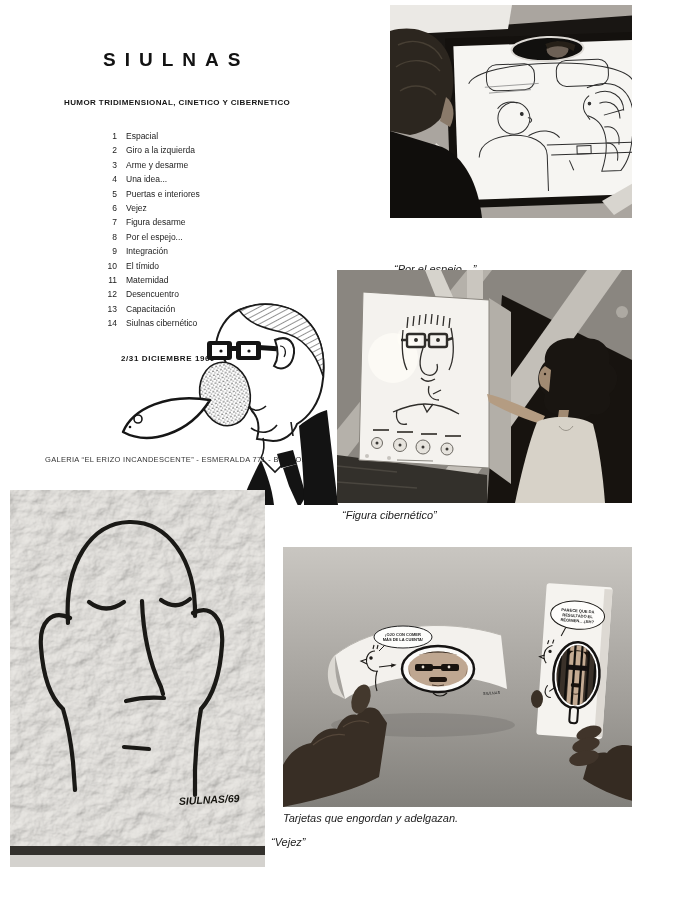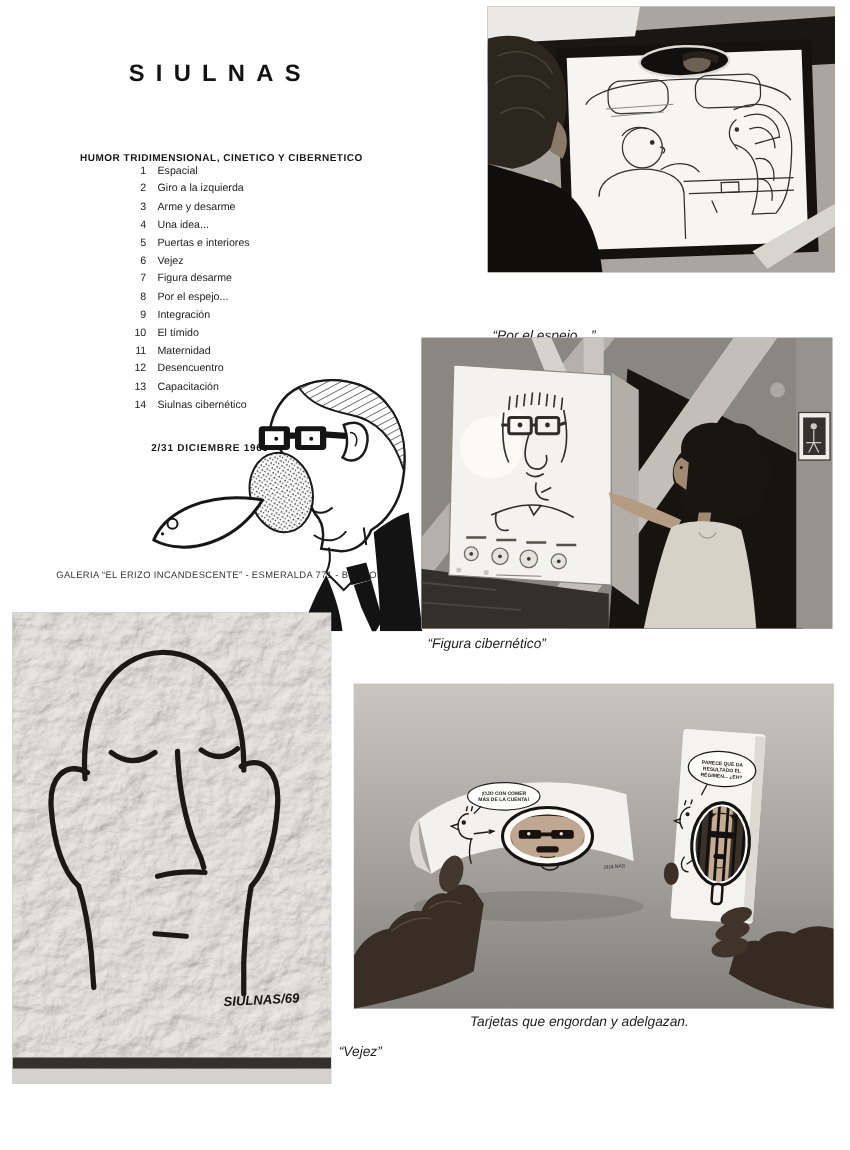--- a/index.html
+++ b/index.html
@@ -1,29 +1,29 @@
 <!DOCTYPE html>
 <html><head>
 <meta charset="utf-8">
 <style>
   html,body{margin:0;padding:0;background:#ffffff;}
-  .page{position:relative;width:680px;height:920px;background:#fff;overflow:hidden;
+  .page{position:relative;width:632px;height:920px;background:#fff;overflow:hidden;
         font-family:"Liberation Sans",sans-serif;color:#1a1a1a;}
   .abs{position:absolute;}
   .title{left:103px;top:36px;font-size:19px;font-weight:bold;letter-spacing:9px;color:#121212;}
-  .subtitle{left:64px;top:98px;font-size:8px;font-weight:bold;letter-spacing:.4px;color:#161616;margin-top:24px;}
+  .subtitle{left:64px;top:98px;font-size:8px;font-weight:bold;letter-spacing:.4px;color:#161616;}
   .works{left:102px;top:131px;list-style:none;margin:0;padding:0;}
   .work-row{display:flex;align-items:baseline;height:14.4px;font-size:8.5px;color:#222;}
   .num{width:15px;text-align:right;margin-right:9px;}
   .date{left:121px;top:354px;font-size:8px;font-weight:bold;letter-spacing:.6px;color:#161616;}
   .gallery{left:45px;top:455px;font-size:7.5px;letter-spacing:.3px;color:#333;}
   .caption{font-style:italic;font-size:11px;color:#1c1c1c;}
   .photo{position:absolute;overflow:hidden;background:#a9a6a1;box-shadow:0 0 0 1px #d8d6d2 inset;}
   svg{display:block;}
-  .cap-right{width:361px;text-align:center;}
+  .cap-right{width:361px;text-align:left;}
 </style>
 </head>
 <body>
 
 <div class="page">
 
   <h1 class="abs title">SIULNAS</h1>
   <div class="abs subtitle">HUMOR TRIDIMENSIONAL, CINETICO Y CIBERNETICO</div>
 
   <ol class="abs works">

